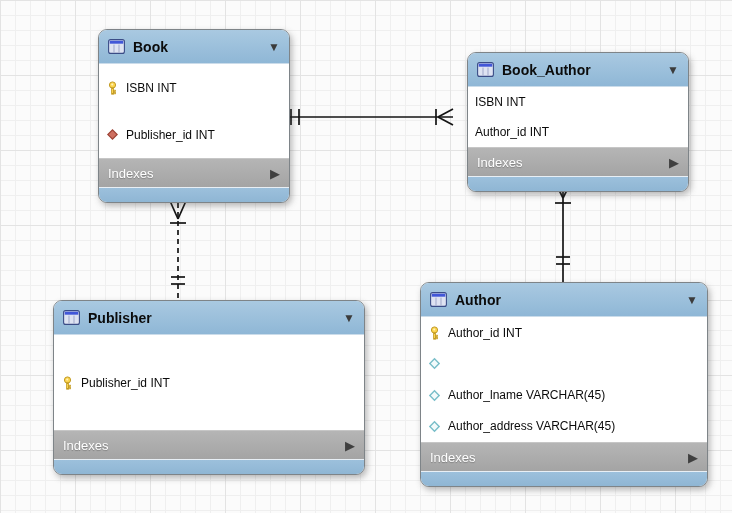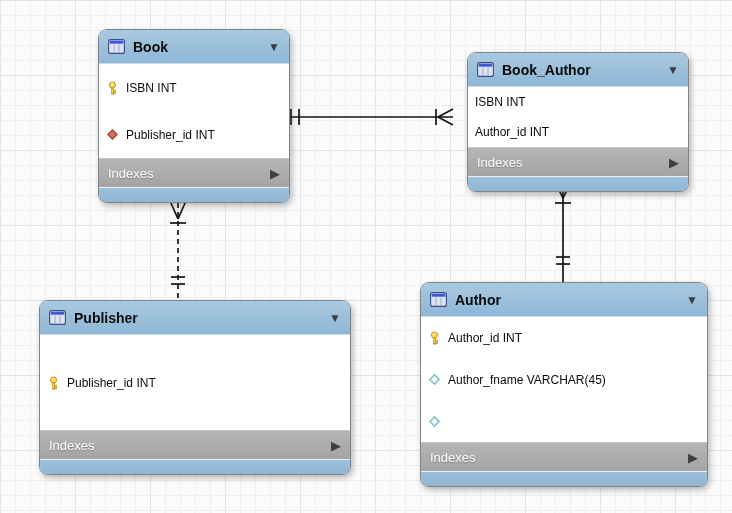--- a/index.html
+++ b/index.html
@@ -140,21 +140,21 @@
         <span>Author_id INT</span>
       </div>
     </div>
     <div class="t-indexes">
       <span>Indexes</span>
       <span class="arrow">▶</span>
     </div>
     <div class="t-footer"></div>
   </div>
 
-  <div class="table" style="left:25px;top:300px;width:310px;height:173px">
+  <div class="table" style="left:39px;top:300px;width:310px;height:173px">
     <div class="t-header">
       <span class="t-icon">
         <svg width="17" height="15" viewBox="0 0 17 15">
             <rect x="0.6" y="0.6" width="15.8" height="13.8" rx="2" fill="#DEE3F2" stroke="#3A4C86" stroke-width="1.1"></rect>
             <rect x="1.7" y="1.7" width="13.6" height="3" fill="#4257D8"></rect>
             <line x1="6" y1="5.6" x2="6" y2="13.6" stroke="#9FA7C9" stroke-width="1"></line>
             <line x1="11" y1="5.6" x2="11" y2="13.6" stroke="#9FA7C9" stroke-width="1"></line>
           </svg>
       </span>
       <span>Publisher</span>
@@ -206,28 +206,36 @@
             </svg>
           </span>
         <span>Author_id INT</span>
       </div>
       <div class="t-row">
         <span class="icn">
             <svg width="13" height="13" viewBox="0 0 13 13">
               <rect x="3.2" y="3.2" width="6.6" height="6.6" transform="rotate(45 6.5 6.5)" fill="#F2FAFB" stroke="#79BEC9" stroke-width="1.4"></rect>
             </svg>
           </span>
-        <span>Author_fname VARCHAR(45)</span>
       </div>
       <div class="t-row">
         <span class="icn">
             <svg width="13" height="13" viewBox="0 0 13 13">
               <rect x="3.2" y="3.2" width="6.6" height="6.6" transform="rotate(45 6.5 6.5)" fill="#F2FAFB" stroke="#79BEC9" stroke-width="1.4"></rect>
             </svg>
           </span>
+        <span>Author_lname VARCHAR(45)</span>
+      </div>
+      <div class="t-row">
+        <span class="icn">
+            <svg width="13" height="13" viewBox="0 0 13 13">
+              <rect x="3.2" y="3.2" width="6.6" height="6.6" transform="rotate(45 6.5 6.5)" fill="#F2FAFB" stroke="#79BEC9" stroke-width="1.4"></rect>
+            </svg>
+          </span>
+        <span>Author_address VARCHAR(45)</span>
       </div>
     </div>
     <div class="t-indexes">
       <span>Indexes</span>
       <span class="arrow">▶</span>
     </div>
     <div class="t-footer"></div>
   </div>
 
 </div>

